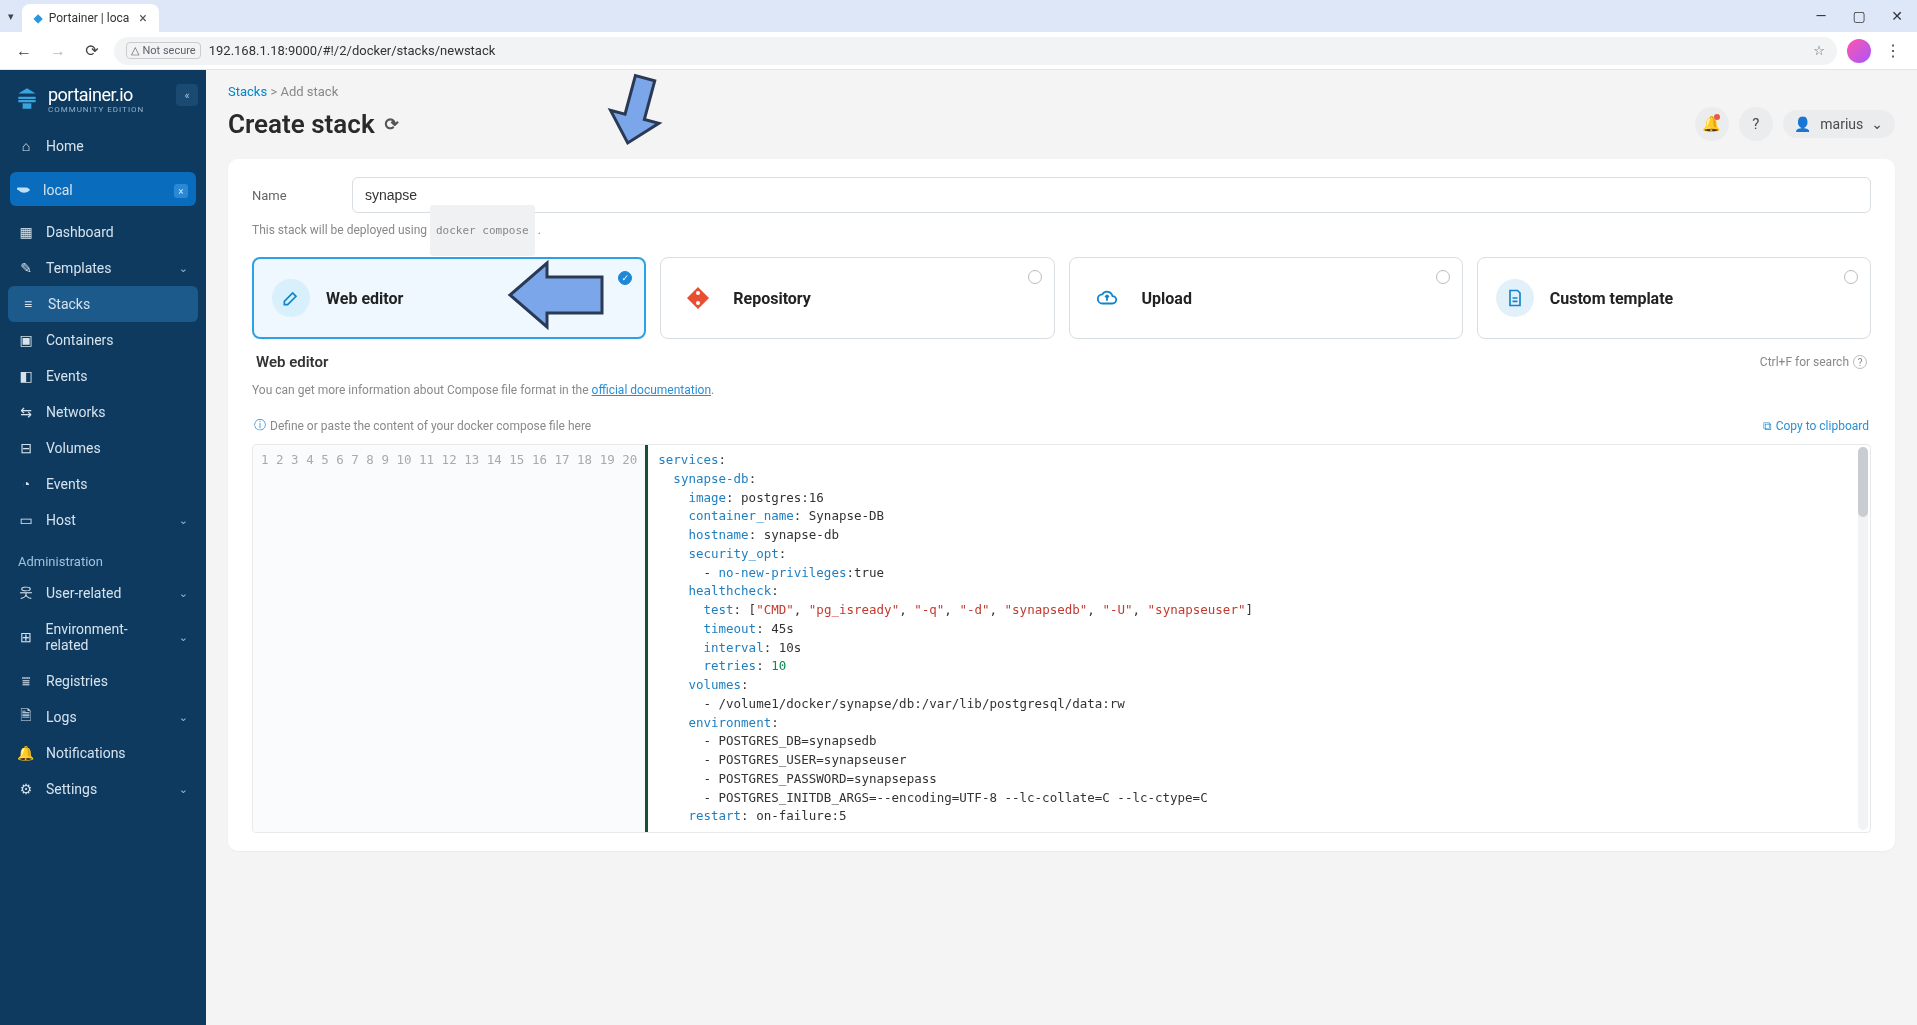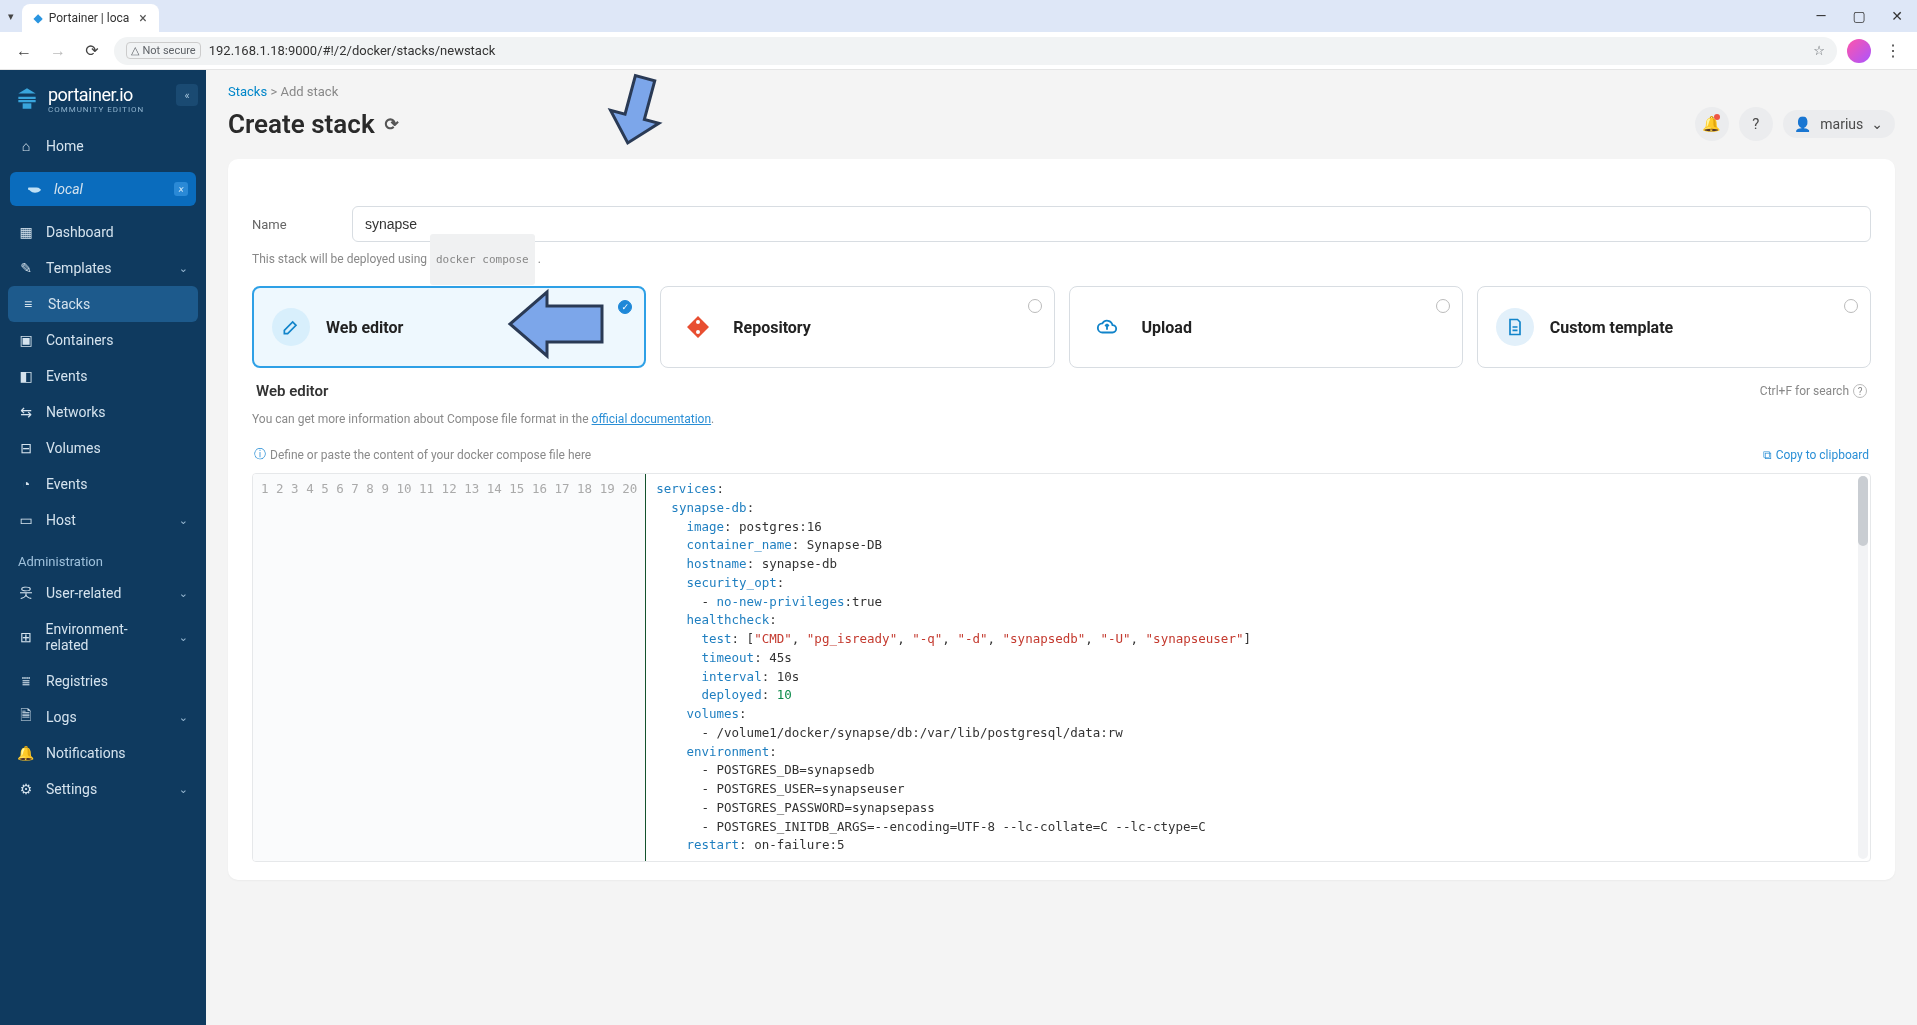--- a/index.html
+++ b/index.html
@@ -28,38 +28,38 @@
 .sidebar-header { display: flex; align-items: center; padding: 14px 14px; gap: 8px; position: relative; }
 .logo-text { font-size: 18px; font-weight: 400; color: #fff; letter-spacing: -0.5px; }
 .logo-sub { font-size: 8px; color: #8fb3ce; letter-spacing: 1px; }
 .collapse-btn { position:absolute; right: 8px; top: 14px; width: 22px; height: 22px; background: #1a4a72; border-radius: 4px; display:flex; align-items:center; justify-content:center; color:#a7c7de; font-size: 11px; }
 
 .side-item { display: flex; align-items: center; gap: 12px; padding: 10px 18px; cursor: pointer; color: #d5e3ee; }
 .side-item.active { background: #1d5a8c; border-radius: 6px; margin: 0 8px; padding: 10px 12px; }
 .side-item .icon { width: 16px; height: 16px; display:flex; align-items:center; justify-content:center; }
 .side-chevron { margin-left: auto; font-size: 11px; color: #98b9d2; }
 
-.side-pill { margin: 8px 10px; background: #0a6cbd; border-radius: 6px; display:flex; align-items:center; padding: 8px 16px; gap:10px; position:relative;font-style:italic; }
+.side-pill { margin: 8px 10px; background: #0a6cbd; border-radius: 6px; display:flex; align-items:flex-end; padding: 8px 5px; gap:10px; position:relative; }
 .side-pill .pill-close { position:absolute; right:8px; width:14px; height:14px; background:#2a89d6; border-radius:3px; display:flex; align-items:center; justify-content:center; font-size:10px; color:#cde6f7;}
 
 .side-section-label { padding: 16px 18px 6px; color: #9fc1dc; font-size: 13px; }
 
 
 .main { flex: 1; background: #f4f4f4; overflow-y: auto; position: relative; }
 .crumbs { padding: 14px 22px 4px; font-size: 13px; color: #888; }
 .crumbs a { color: #0086c9; text-decoration: none; }
 .page-head { display: flex; align-items: center; padding: 4px 22px 18px; }
 .page-title { font-size: 26px; font-weight: 600; color: #2a2a2a; display:flex; align-items:center; gap:10px;}
 .head-actions { margin-left: auto; display:flex; gap: 10px; align-items:center; }
 .head-btn { width:34px; height:34px; border-radius:50%; background:#ebecee; display:flex; align-items:center; justify-content:center; color:#4a4a4a; cursor:pointer; font-size:15px;}
 .user-chip { display:flex; align-items:center; gap:8px; padding: 6px 12px; border-radius: 18px; background:#ebecee; color:#4a4a4a; font-size: 14px; cursor:pointer;}
 .notif-dot { width:6px; height:6px; background:#e54; border-radius:50%; position:absolute; top:7px; right:9px; }
 
 .panel { background: #fff; border-radius: 10px; margin: 0 22px 16px; padding: 18px 24px; box-shadow: 0 1px 2px rgba(0,0,0,0.04); }
-.form-row { display:flex; align-items:center; gap: 40px; margin-bottom: 10px; margin-top: 29px; }
+.form-row { display:flex; align-items:center; gap: 40px; margin-bottom: 10px; }
 .form-label { font-size: 13px; color: #666; width: 60px; }
 .text-input { flex:1; border: 1px solid #d8dde2; border-radius: 6px; padding: 9px 12px; font-size: 14px; color: #333; }
 .helper { font-size: 12px; color: #888; margin: 6px 0 20px; }
 .helper code { background: #f0f1f2; padding: 19px 6px; border-radius: 3px; font-family: ui-monospace, monospace; font-size: 11px; }
 
 .section-title { font-size: 15px; font-weight: 500; color: #333; margin: 6px 0 14px; }
 
 .method-grid { display: grid; grid-template-columns: repeat(4, 1fr); gap: 14px; }
 .method-card { border: 1px solid #d8dde2; border-radius: 8px; padding: 20px 18px; display:flex; align-items:center; gap:16px; cursor:pointer; background:#fff; position:relative; }
 .method-card.selected { border: 2px solid #2ea0e6; background: #eef8fe; }
@@ -73,21 +73,21 @@
 
 .editor-head { display:flex; align-items:center; padding: 14px 4px 4px; }
 .editor-title { font-size: 15px; font-weight:600; color:#333; }
 .editor-hint { margin-left:auto; font-size:12px; color:#888; display:flex; align-items:center; gap:4px;}
 .meta-line { font-size:12px; color:#8a8a8a; margin: 8px 0 16px; }
 .meta-line a { color:#2a8fd6; }
 .editor-bar { display:flex; align-items:center; font-size:12px; color:#8a8a8a; padding: 4px 2px 10px; }
 .editor-bar .right { margin-left:auto; color:#2a8fd6; display:flex; align-items:center; gap:4px; cursor:pointer;}
 
 .code-editor { background:#fff; border:1px solid #e6e8ea; border-radius:4px; display:flex; font-family: ui-monospace, Menlo, Consolas, monospace; font-size: 12.5px; line-height: 1.5; position:relative; overflow:hidden;}
-.gutter { background:#fafbfc; color:#aaa; text-align:right; padding: 6px 8px; border-right:1px solid #14532d; user-select:none; min-width:36px;}
+.gutter { background:#fafbfc; color:#aaa; text-align:right; padding: 6px 8px; border-right:3px solid #14532d; user-select:none; min-width:36px;}
 .code-body { padding: 6px 10px; flex:1; white-space: pre; color:#333;}
 .tok-key { color:#1f7fc0; }
 .tok-str { color:#c43a2f; }
 .tok-num { color:#0b8a4a; }
 .code-scroll { position:absolute; right:2px; top:2px; bottom:2px; width:10px; background:#f2f3f5; border-radius:5px;}
 .code-thumb { position:absolute; right:2px; top:2px; width:10px; height:70px; background:#c9cdd2; border-radius:5px;}
 
 
 .arrow-annot { position: absolute; z-index: 50; pointer-events: none; }
 
@@ -356,21 +356,21 @@
   <span class="tok-key">synapse-db</span>:
     <span class="tok-key">image</span>: postgres:16
     <span class="tok-key">container_name</span>: Synapse-DB
     <span class="tok-key">hostname</span>: synapse-db
     <span class="tok-key">security_opt</span>:
       - <span class="tok-key">no-new-privileges</span>:true
     <span class="tok-key">healthcheck</span>:
       <span class="tok-key">test</span>: [<span class="tok-str">"CMD"</span>, <span class="tok-str">"pg_isready"</span>, <span class="tok-str">"-q"</span>, <span class="tok-str">"-d"</span>, <span class="tok-str">"synapsedb"</span>, <span class="tok-str">"-U"</span>, <span class="tok-str">"synapseuser"</span>]
       <span class="tok-key">timeout</span>: 45s
       <span class="tok-key">interval</span>: 10s
-      <span class="tok-key">deployed</span>: <span class="tok-num">10</span>
+      <span class="tok-key">retries</span>: <span class="tok-num">10</span>
     <span class="tok-key">volumes</span>:
       - /volume1/docker/synapse/db:/var/lib/postgresql/data:rw
     <span class="tok-key">environment</span>:
       - POSTGRES_DB=synapsedb
       - POSTGRES_USER=synapseuser
       - POSTGRES_PASSWORD=synapsepass
       - POSTGRES_INITDB_ARGS=--encoding=UTF-8 --lc-collate=C --lc-ctype=C
     <span class="tok-key">restart</span>: on-failure:5
 </div>
         <div class="code-scroll"></div>

